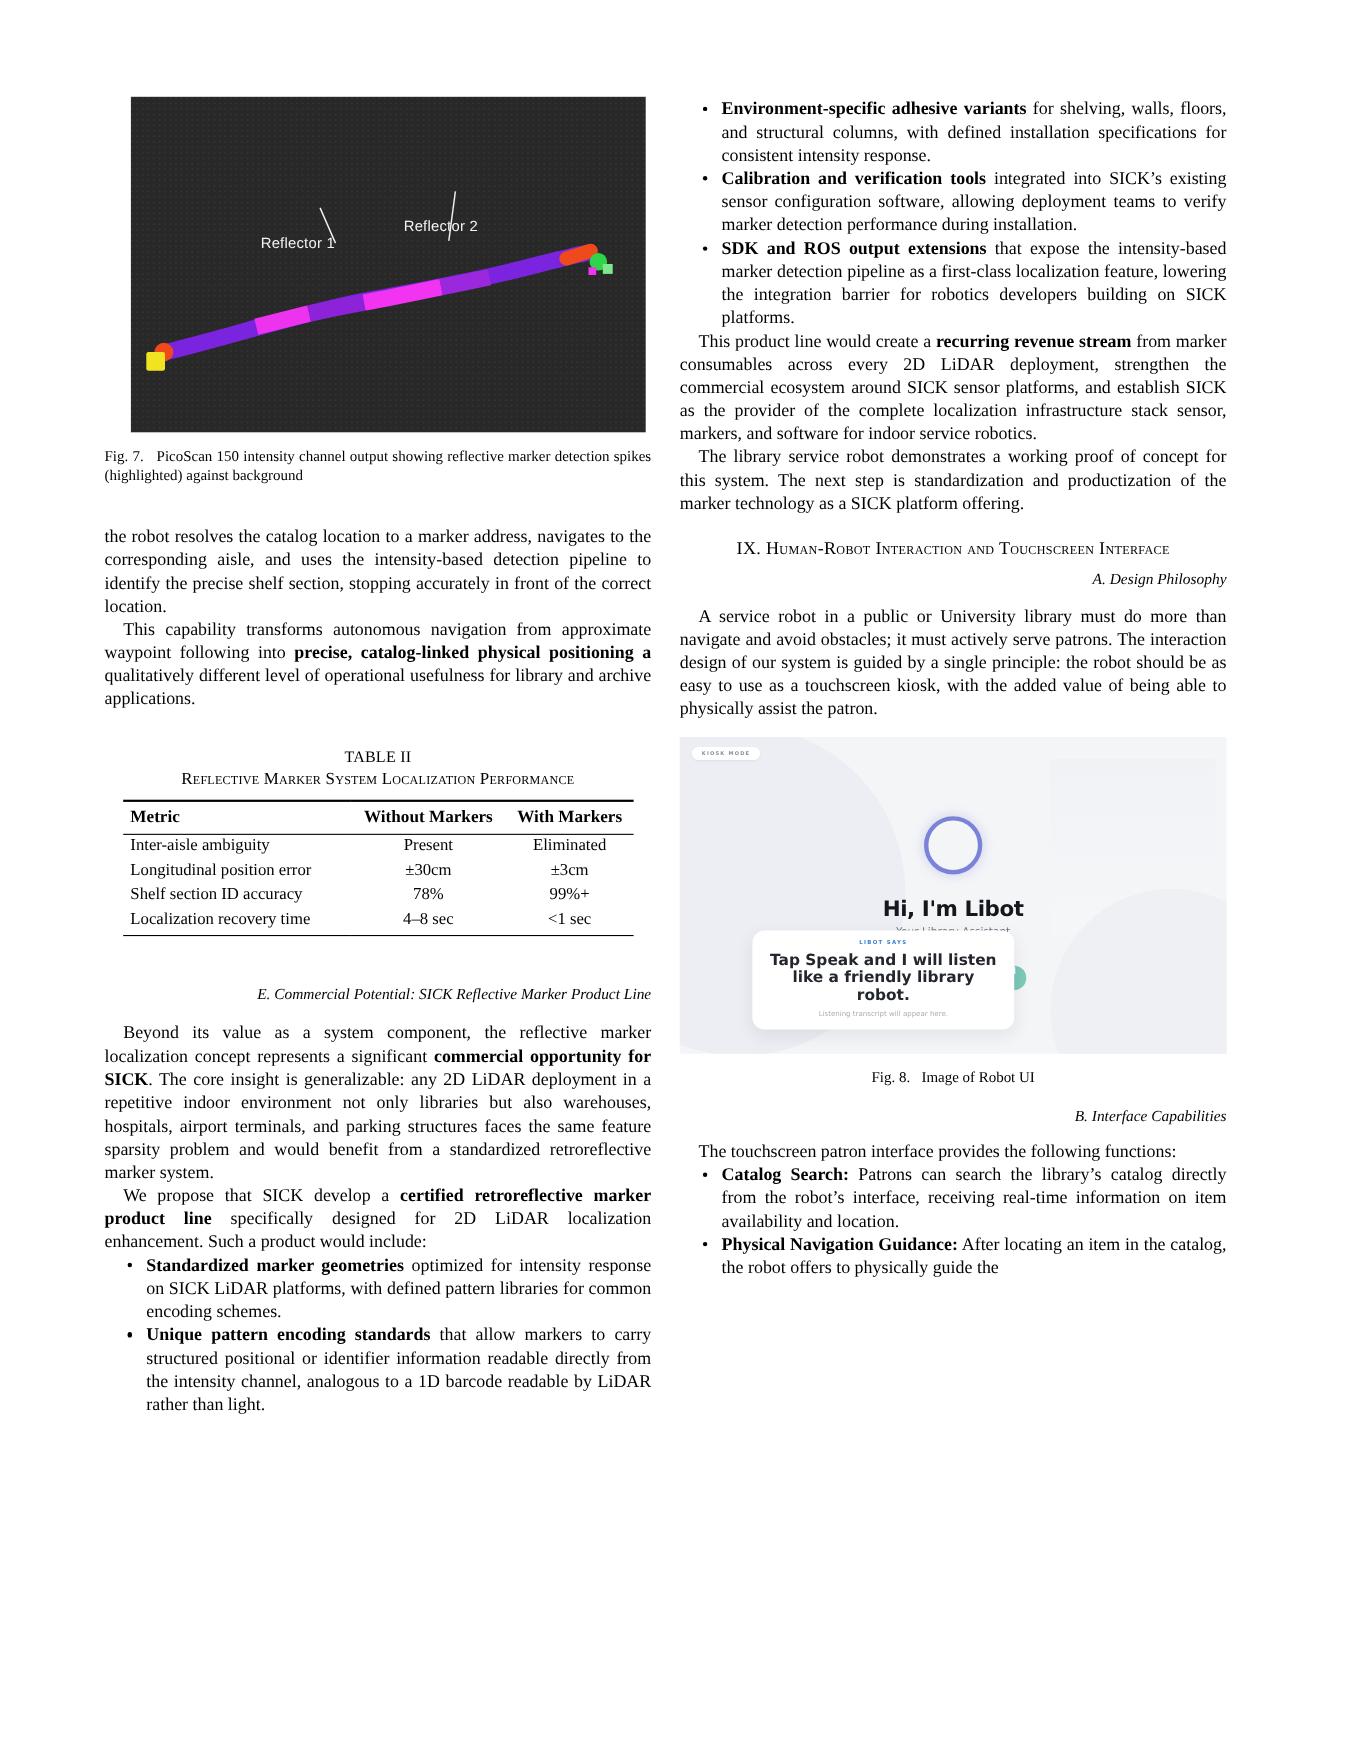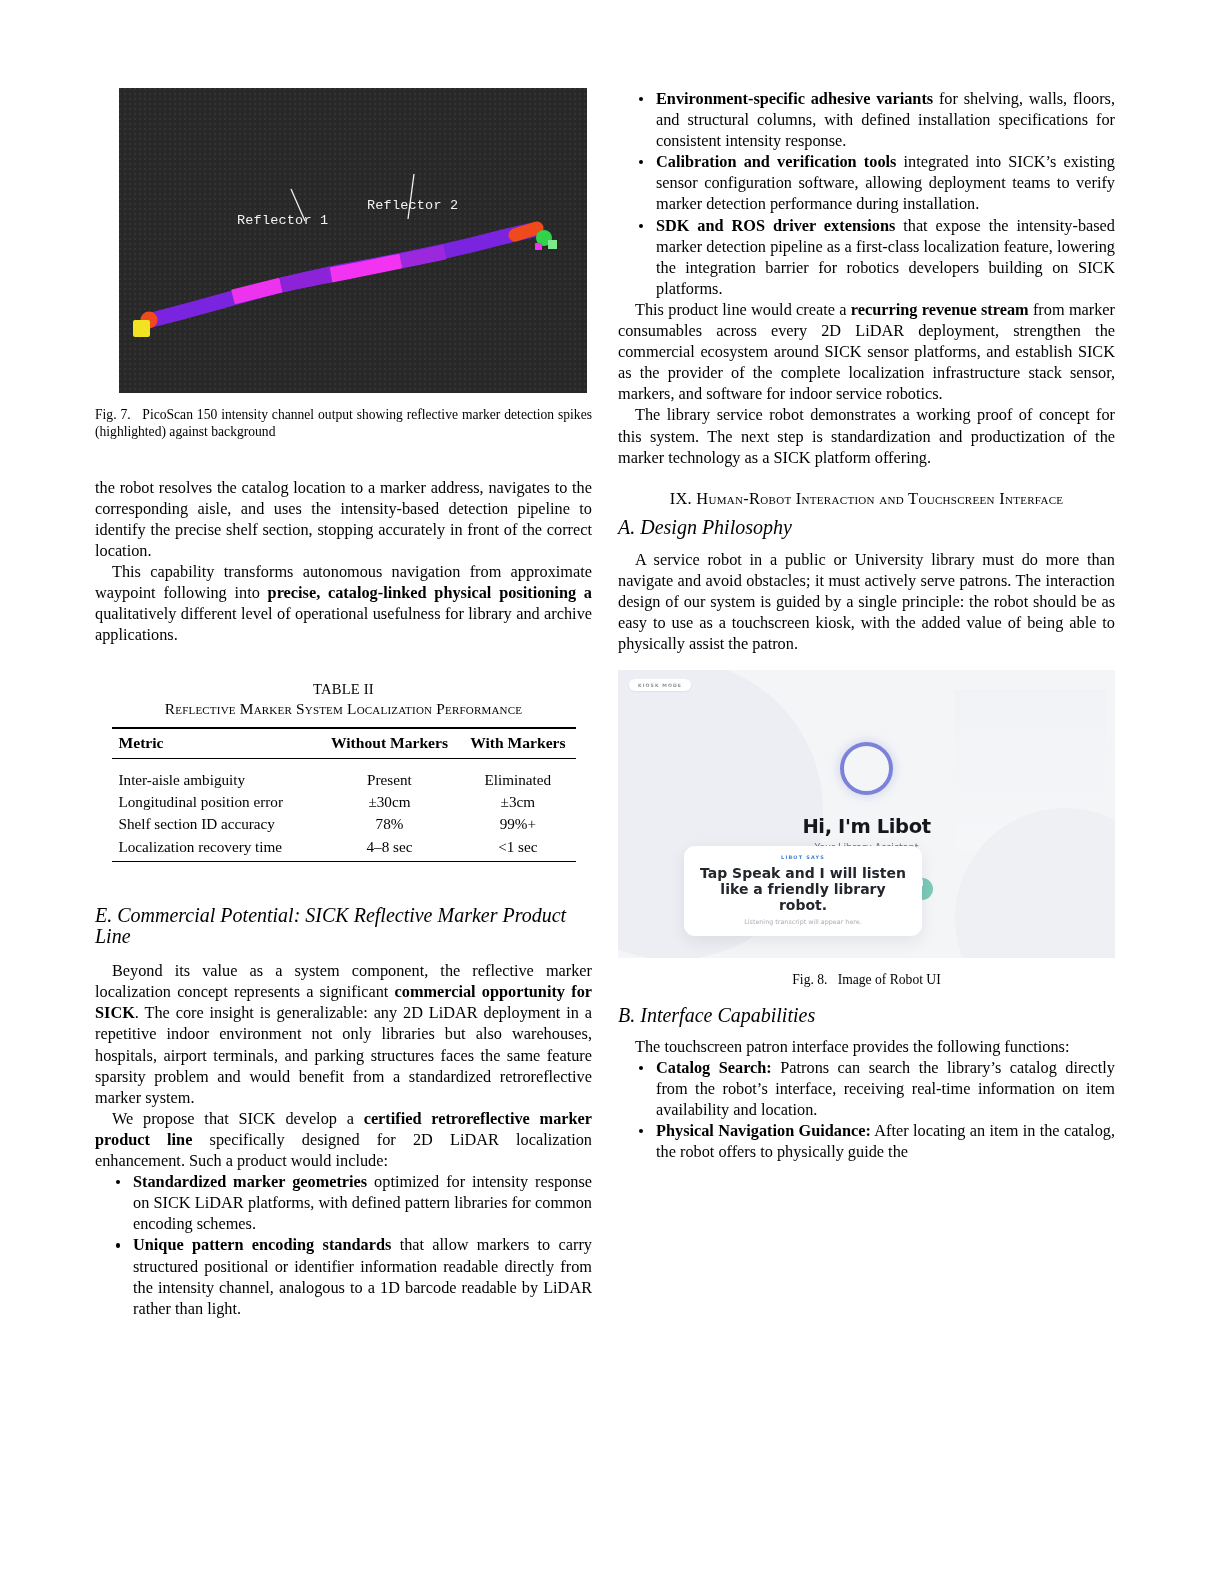--- a/index.html
+++ b/index.html
@@ -59,21 +59,21 @@
     position: absolute;
     inset: 0;
     background-image:
       radial-gradient(circle at 1px 1px, rgba(255,255,255,0.055) 0.7px, transparent 0.9px);
     background-size: 5px 5px;
   }
   .scan-svg { position: absolute; inset: 0; }
   .lbl {
     position: absolute;
     color: #f2f2f2;
-    font-family: Liberation Mono, monospace;
+    font-family: Liberation Sans, sans-serif;
     font-size: 13.5px;
     letter-spacing: 0.2px;
     white-space: nowrap;
   }
   .lbl-r1 { left: 118px; top: 125px; }
   .lbl-r2 { left: 248px; top: 110px; }
 
   .caption {
     font-size: 13.6px;
     line-height: 17.4px;
@@ -115,40 +115,40 @@
   table.perf thead th.m { text-align: left; padding-left: 7px; }
   table.perf thead th.c { text-align: center; }
   table.perf tbody td {
     padding: 1.5px 0;
     line-height: 19.4px;
   }
   table.perf tbody td.m { text-align: left; padding-left: 7px; }
   table.perf tbody td.c { text-align: center; }
   .rule-top { border-top: 2.2px solid #000; }
   .rule-bot { border-bottom: 1.1px solid #000; }
-  table.perf tbody tr:first-child td { padding-top: 11px; }
+  table.perf tbody tr:first-child td { padding-top: 0; }
   table.perf tbody tr:last-child td { padding-bottom: 5px; }
 
   
   h2.section {
     font-weight: normal;
     font-variant: small-caps;
     font-size: 16.4px;
     line-height: 21px;
     text-align: center;
     margin: 20px 0 8px 0;
     letter-spacing: 0.3px;
   }
   h3.subsec {
     font-weight: normal;
     font-style: italic;
-    font-size: 20px;
+    font-size: 14px;
     line-height: 21px;
     margin: 14px 0 5px 0;
-    text-align: left;
+    text-align: right;
   }
   h3.subsec.tight { margin-top: 16px; }
 
   
   ul.bul {
     list-style: none;
     margin: 0;
     padding: 0;
   }
   ul.bul > li {
@@ -391,21 +391,21 @@
         <li><b>Standardized marker geometries</b><span> optimized for intensity response on SICK LiDAR platforms, with defined pattern libraries for common encoding schemes.</span></li>
         <li><b>Unique pattern encoding standards</b><span> that allow markers to carry structured positional or identifier information readable directly from the intensity channel, analogous to a 1D barcode readable by LiDAR rather than light.</span></li>
       </ul>
     </div>
 
     <div class="col">
 
       <ul class="bul">
         <li><b>Environment-specific adhesive variants</b><span> for shelving, walls, floors, and structural columns, with defined installation specifications for consistent intensity response.</span></li>
         <li><b>Calibration and verification tools</b><span> integrated into SICK’s existing sensor configuration software, allowing deployment teams to verify marker detection performance during installation.</span></li>
-        <li><b>SDK and ROS driver extensions</b><span> that expose the intensity-based marker detection pipeline as a first-class localization feature, lowering the integration barrier for robotics developers building on SICK platforms.</span></li>
+        <li><b>SDK and ROS output extensions</b><span> that expose the intensity-based marker detection pipeline as a first-class localization feature, lowering the integration barrier for robotics developers building on SICK platforms.</span></li>
       </ul>
 
       <p class="indent"><span>This product line would create a </span><b>recurring revenue stream</b><span> from marker consumables across every 2D LiDAR deployment, strengthen the commercial ecosystem around SICK sensor platforms, and establish SICK as the provider of the complete localization infrastructure stack sensor, markers, and software for indoor service robotics.</span></p>
       <p class="indent">The library service robot demonstrates a working proof of concept for this system. The next step is standardization and productization of the marker technology as a SICK platform offering.</p>
 
       <h2 class="section">IX.  Human-Robot Interaction and Touchscreen Interface</h2>
       <h3 class="subsec" style="margin-top:6px;">A.  Design Philosophy</h3>
       <p class="indent" style="margin-top:11px;">A service robot in a public or University library must do more than navigate and avoid obstacles; it must actively serve patrons. The interaction design of our system is guided by a single principle: the robot should be as easy to use as a touchscreen kiosk, with the added value of being able to physically assist the patron.</p>
 
       <div class="fig8-wrap">

